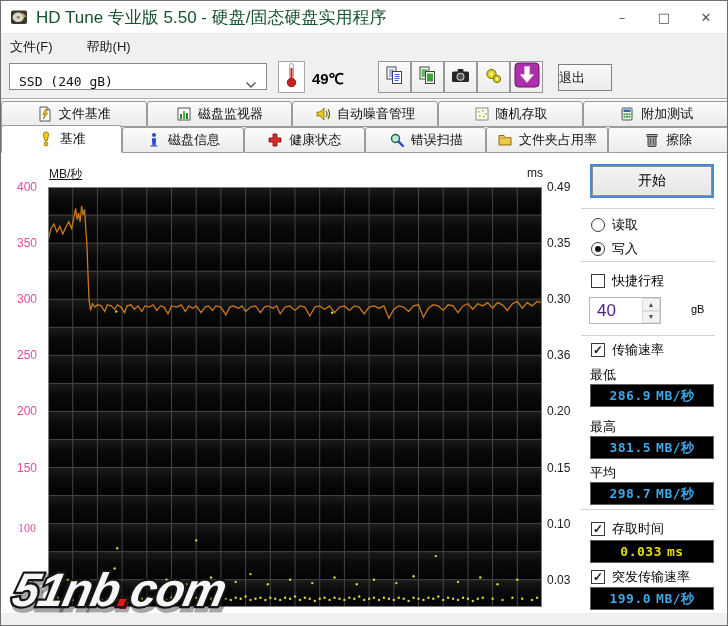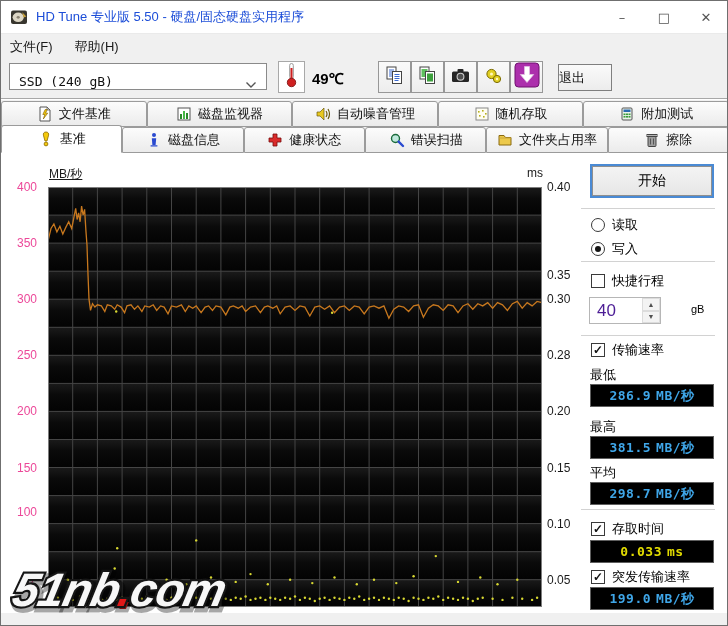--- a/index.html
+++ b/index.html
@@ -2,26 +2,26 @@
 <html><head>
 <meta charset="utf-8">
 <style>
   *{margin:0;padding:0;box-sizing:border-box}
   body{background:#9a9a9a;font-family:"Liberation Sans",sans-serif;-webkit-font-smoothing:antialiased}
   #window{position:relative;width:728px;height:626px;background:#f0f0f0;border:1px solid #6f6f6f;overflow:hidden}
 
   
   .titlebar{position:absolute;left:0;top:0;width:100%;height:33px;background:#ffffff;display:flex;align-items:center;border-bottom:1px solid #eaeaea}
   .title-icon{margin:0 8px 0 9px;display:flex}
-  .title-text{font-size:13px;color:#1d4ed8;flex:1;white-space:nowrap}
+  .title-text{font-size:17px;color:#14532d;flex:1;white-space:nowrap}
   .win-controls{display:flex;height:100%}
   .win-btn{width:42px;height:100%;display:flex;align-items:center;justify-content:center;color:#555;font-size:13px;font-family:"DejaVu Sans",sans-serif}
 
   
-  .menubar{position:absolute;top:34px;left:0;width:100%;height:23px;background:#f0f0f0;display:flex;align-items:center;padding-left:9px;gap:22px;font-size:13px;color:#1a1a1a}
+  .menubar{position:absolute;top:34px;left:0;width:100%;height:23px;background:#f0f0f0;display:flex;align-items:center;padding-left:9px;gap:34px;font-size:13px;color:#1a1a1a}
 
   
   .toolbar{position:absolute;top:57px;left:0;width:100%;height:40px;background:#f0f0f0}
   .combo{position:absolute;left:8px;top:5px;width:258px;height:27px;background:#fff;border:1px solid #8a8a8a;font-family:"DejaVu Sans Mono",monospace;font-size:13px;display:flex;align-items:flex-end;padding:0 9px;color:#111}
   .combo .chev{margin-left:auto;display:flex}
   .thermo-box{position:absolute;left:277px;top:3px;width:27px;height:32px;background:#fff;border:1px solid #a8a8a8;display:flex;align-items:center;justify-content:center}
   .temp{position:absolute;left:311px;top:10px;font-size:15px;font-weight:bold;color:#000}
   .tool-btn{position:absolute;top:3px;width:33px;height:32px;background:linear-gradient(#fafafa,#ededed);border:1px solid #979797;display:flex;align-items:center;justify-content:center}
   .exit-btn{position:absolute;left:557px;top:6px;width:54px;height:27px;background:linear-gradient(#fafafa,#ececec);border:1px solid #7f7f7f;font-size:13px;color:#111;display:flex;align-items:center;justify-content:flex-start}
   .toolbar-sep{position:absolute;top:97px;left:0;width:100%;height:2px;border-top:1px solid #a8a8a8;border-bottom:1px solid #ffffff}
@@ -502,30 +502,30 @@
     <div class="lcd cyan" style="top:434px">
       <span>199.0</span>
         <span>MB/秒</span>
     </div>
   <div class="tick-l" style="top: 27px;">400</div>
       <div class="tick-l" style="top: 83px;">350</div>
       <div class="tick-l" style="top: 139px;">300</div>
       <div class="tick-l" style="top: 195px;">250</div>
       <div class="tick-l" style="top: 251px;">200</div>
       <div class="tick-l" style="top: 308px;">150</div>
-      <div class="tick-l" style="top: 352px;">100</div>
+      <div class="tick-l" style="top: 368px; font-family: Liberation Serif, serif;">100</div>
       <div class="tick-l" style="top: 420px;">50</div>
-      <div class="tick-r" style="top: 27px;">0.40</div>
-      <div class="tick-r" style="top: 83px; margin-top: 32px;">0.35</div>
+      <div class="tick-r" style="top: 27px;">0.49</div>
+      <div class="tick-r" style="top: 83px;">0.35</div>
       <div class="tick-r" style="top: 139px;">0.30</div>
-      <div class="tick-r" style="top: 195px;">0.28</div>
+      <div class="tick-r" style="top: 195px;">0.36</div>
       <div class="tick-r" style="top: 251px;">0.20</div>
       <div class="tick-r" style="top: 308px;">0.15</div>
       <div class="tick-r" style="top: 364px;">0.10</div>
-      <div class="tick-r" style="top: 420px;">0.05</div>
+      <div class="tick-r" style="top: 420px;">0.03</div>
     </div>
 
   <div class="bottom-strip"></div>
 
   <div class="watermark">
     <svg width="250" height="76" viewBox="0 0 250 76">
       <g transform="translate(8,0) skewX(-12)" font-family="Liberation Sans, sans-serif" font-weight="bold" font-style="italic" font-size="47" letter-spacing="-1">
         <text x="16" y="58" fill="none" stroke="rgba(0,0,0,0.35)" stroke-width="7" id="wm-shadow"><tspan>51nb</tspan><tspan fill="#e01818">.</tspan><tspan>com</tspan></text>
         <text x="13" y="55" fill="#f7f7f7" stroke="#161616" stroke-width="4.5" style="paint-order:stroke" id="wm-text"><tspan>51nb</tspan><tspan fill="#e01818">.</tspan><tspan>com</tspan></text>
       </g>

